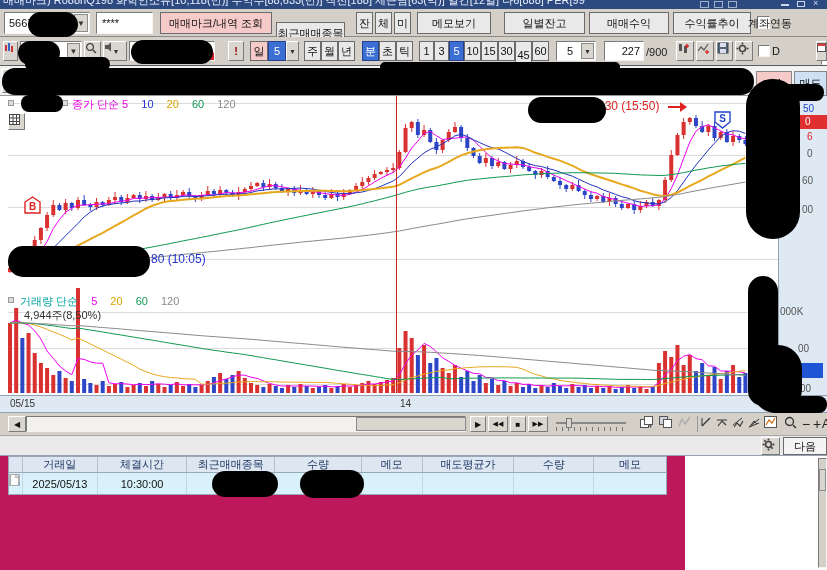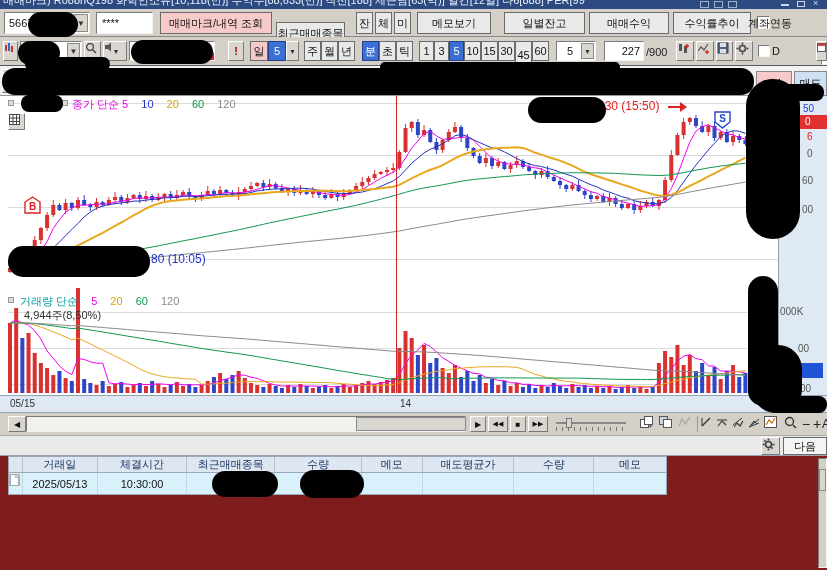--- a/index.html
+++ b/index.html
@@ -696,21 +696,21 @@
           <line x1="0.5" y1="6.5" x2="2.5" y2="6.5"></line>
           <line x1="10.5" y1="6.5" x2="12.5" y2="6.5"></line>
           <line x1="2.3" y1="2.3" x2="3.7" y2="3.7"></line>
           <line x1="9.3" y1="9.3" x2="10.7" y2="10.7"></line>
         </g>
       </svg>
   </div>
   <div class="btn" style="left:783px;top:1px;width:44px;height:18px;background:#f4f4f4">다음</div>
 </div>
 
-<div class="bar" style="left:0;top:456px;width:827px;height:114px;background:#7f1d1d;z-index:5">
+<div class="bar" style="left:0;top:456px;width:685px;height:114px;background:#be185d;z-index:5">
   <div class="abs" style="left:8px;top:0;width:659px;height:17px;display:flex;background:#dde6f1;border:1px solid #9aa7b8;border-bottom:1px solid #9aa7b8">
     <div class="th" style="width:14px"></div>
     <div class="th" style="width:75px">거래일</div>
     <div class="th" style="width:90px">체결시간</div>
     <div class="th" style="width:88px">최근매매종목</div>
     <div class="th" style="width:87px">수량</div>
     <div class="th" style="width:61px">메모</div>
     <div class="th" style="width:92px">매도평균가</div>
     <div class="th" style="width:80px">수량</div>
     <div class="th" style="width:72px;border-right:none">메모</div>

